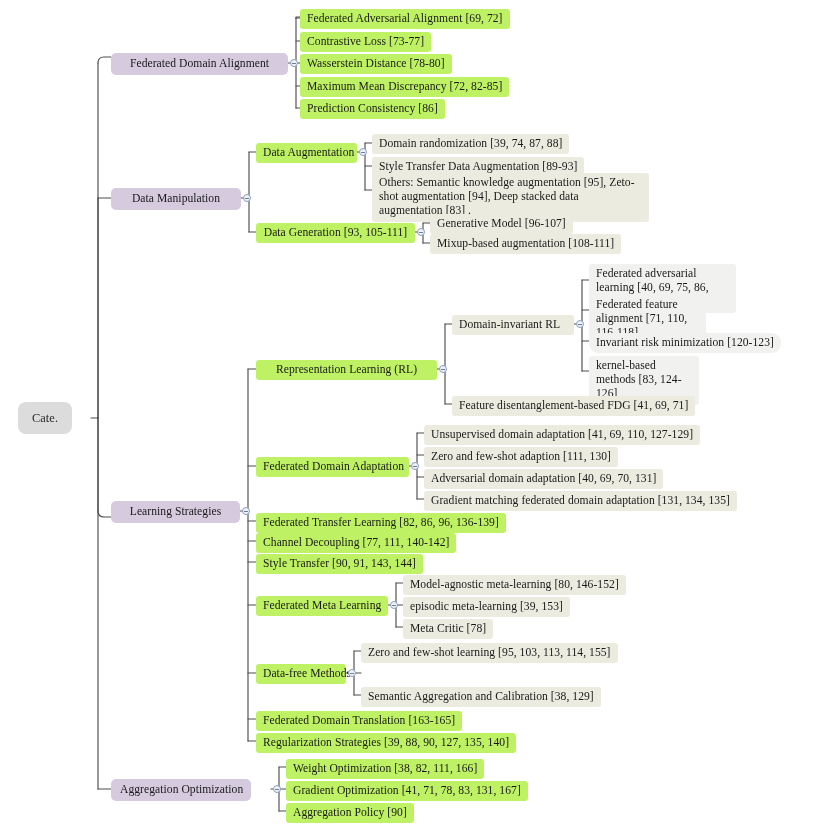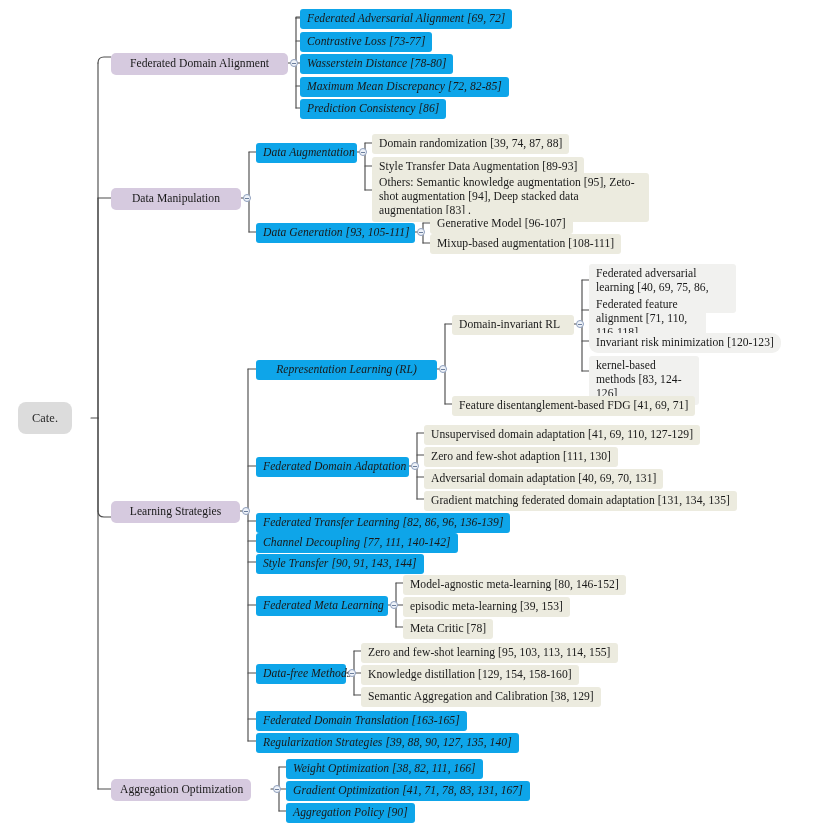--- a/index.html
+++ b/index.html
@@ -24,21 +24,21 @@
     border-radius:3px;
     color:#191919;
     letter-spacing:0.05px;
   }
   .node.wrap{white-space:normal;}
   .n-root{
     background:#dcdcdc;border-radius:8px;
     padding:9px 14px;font-size:12.4px;color:#2b2b2b;
   }
   .n-purple{background:#d6cadf;border-radius:5px;padding:4px 9px;}
-  .n-blue{background:#0ea5e9;font-style:italic;}
+  .n-blue{background:#bef264;}
   .n-beige{background:#ecebdf;}
   .n-gray{background:#f1f1ef;}
   .toggle{
     position:absolute;width:8px;height:8px;border-radius:50%;
     border:1px solid #8e9fbd;background:#eef2f8;box-sizing:border-box;
   }
   .toggle::after{
     content:"";position:absolute;left:1px;top:2.5px;width:4px;height:1px;
     background:#6c7f9e;
   }
@@ -201,21 +201,20 @@
   <div class="toggle" style="left:390px;top:601px;"></div>
 
   <div class="node n-beige" style="left:403px;top:575px;">Model-agnostic meta-learning [80, 146-152]</div>
   <div class="node n-beige" style="left:403px;top:597px;">episodic meta-learning [39, 153]</div>
   <div class="node n-beige" style="left:403px;top:619px;">Meta Critic [78]</div>
 
   <div class="node n-blue" style="left:256px;top:664px;width:90px;text-align:center;">Data-free Methods</div>
   <div class="toggle" style="left:348px;top:669px;"></div>
 
   <div class="node n-beige" style="left:361px;top:643px;">Zero and few-shot learning [95, 103, 113, 114, 155]</div>
-  <div class="node n-beige" style="left:361px;top:665px;">Knowledge distillation [129, 154, 158-160]</div>
   <div class="node n-beige" style="left:361px;top:687px;">Semantic Aggregation and Calibration [38, 129]</div>
 
   <div class="node n-blue" style="left:256px;top:711px;">Federated Domain Translation [163-165]</div>
   <div class="node n-blue" style="left:256px;top:733px;">Regularization Strategies [39, 88, 90, 127, 135, 140]</div>
 
   <div class="node n-blue" style="left:286px;top:759px;">Weight Optimization [38, 82, 111, 166]</div>
   <div class="node n-blue" style="left:286px;top:781px;">Gradient Optimization [41, 71, 78, 83, 131, 167]</div>
   <div class="node n-blue" style="left:286px;top:803px;">Aggregation Policy [90]</div>
 
 </div>

